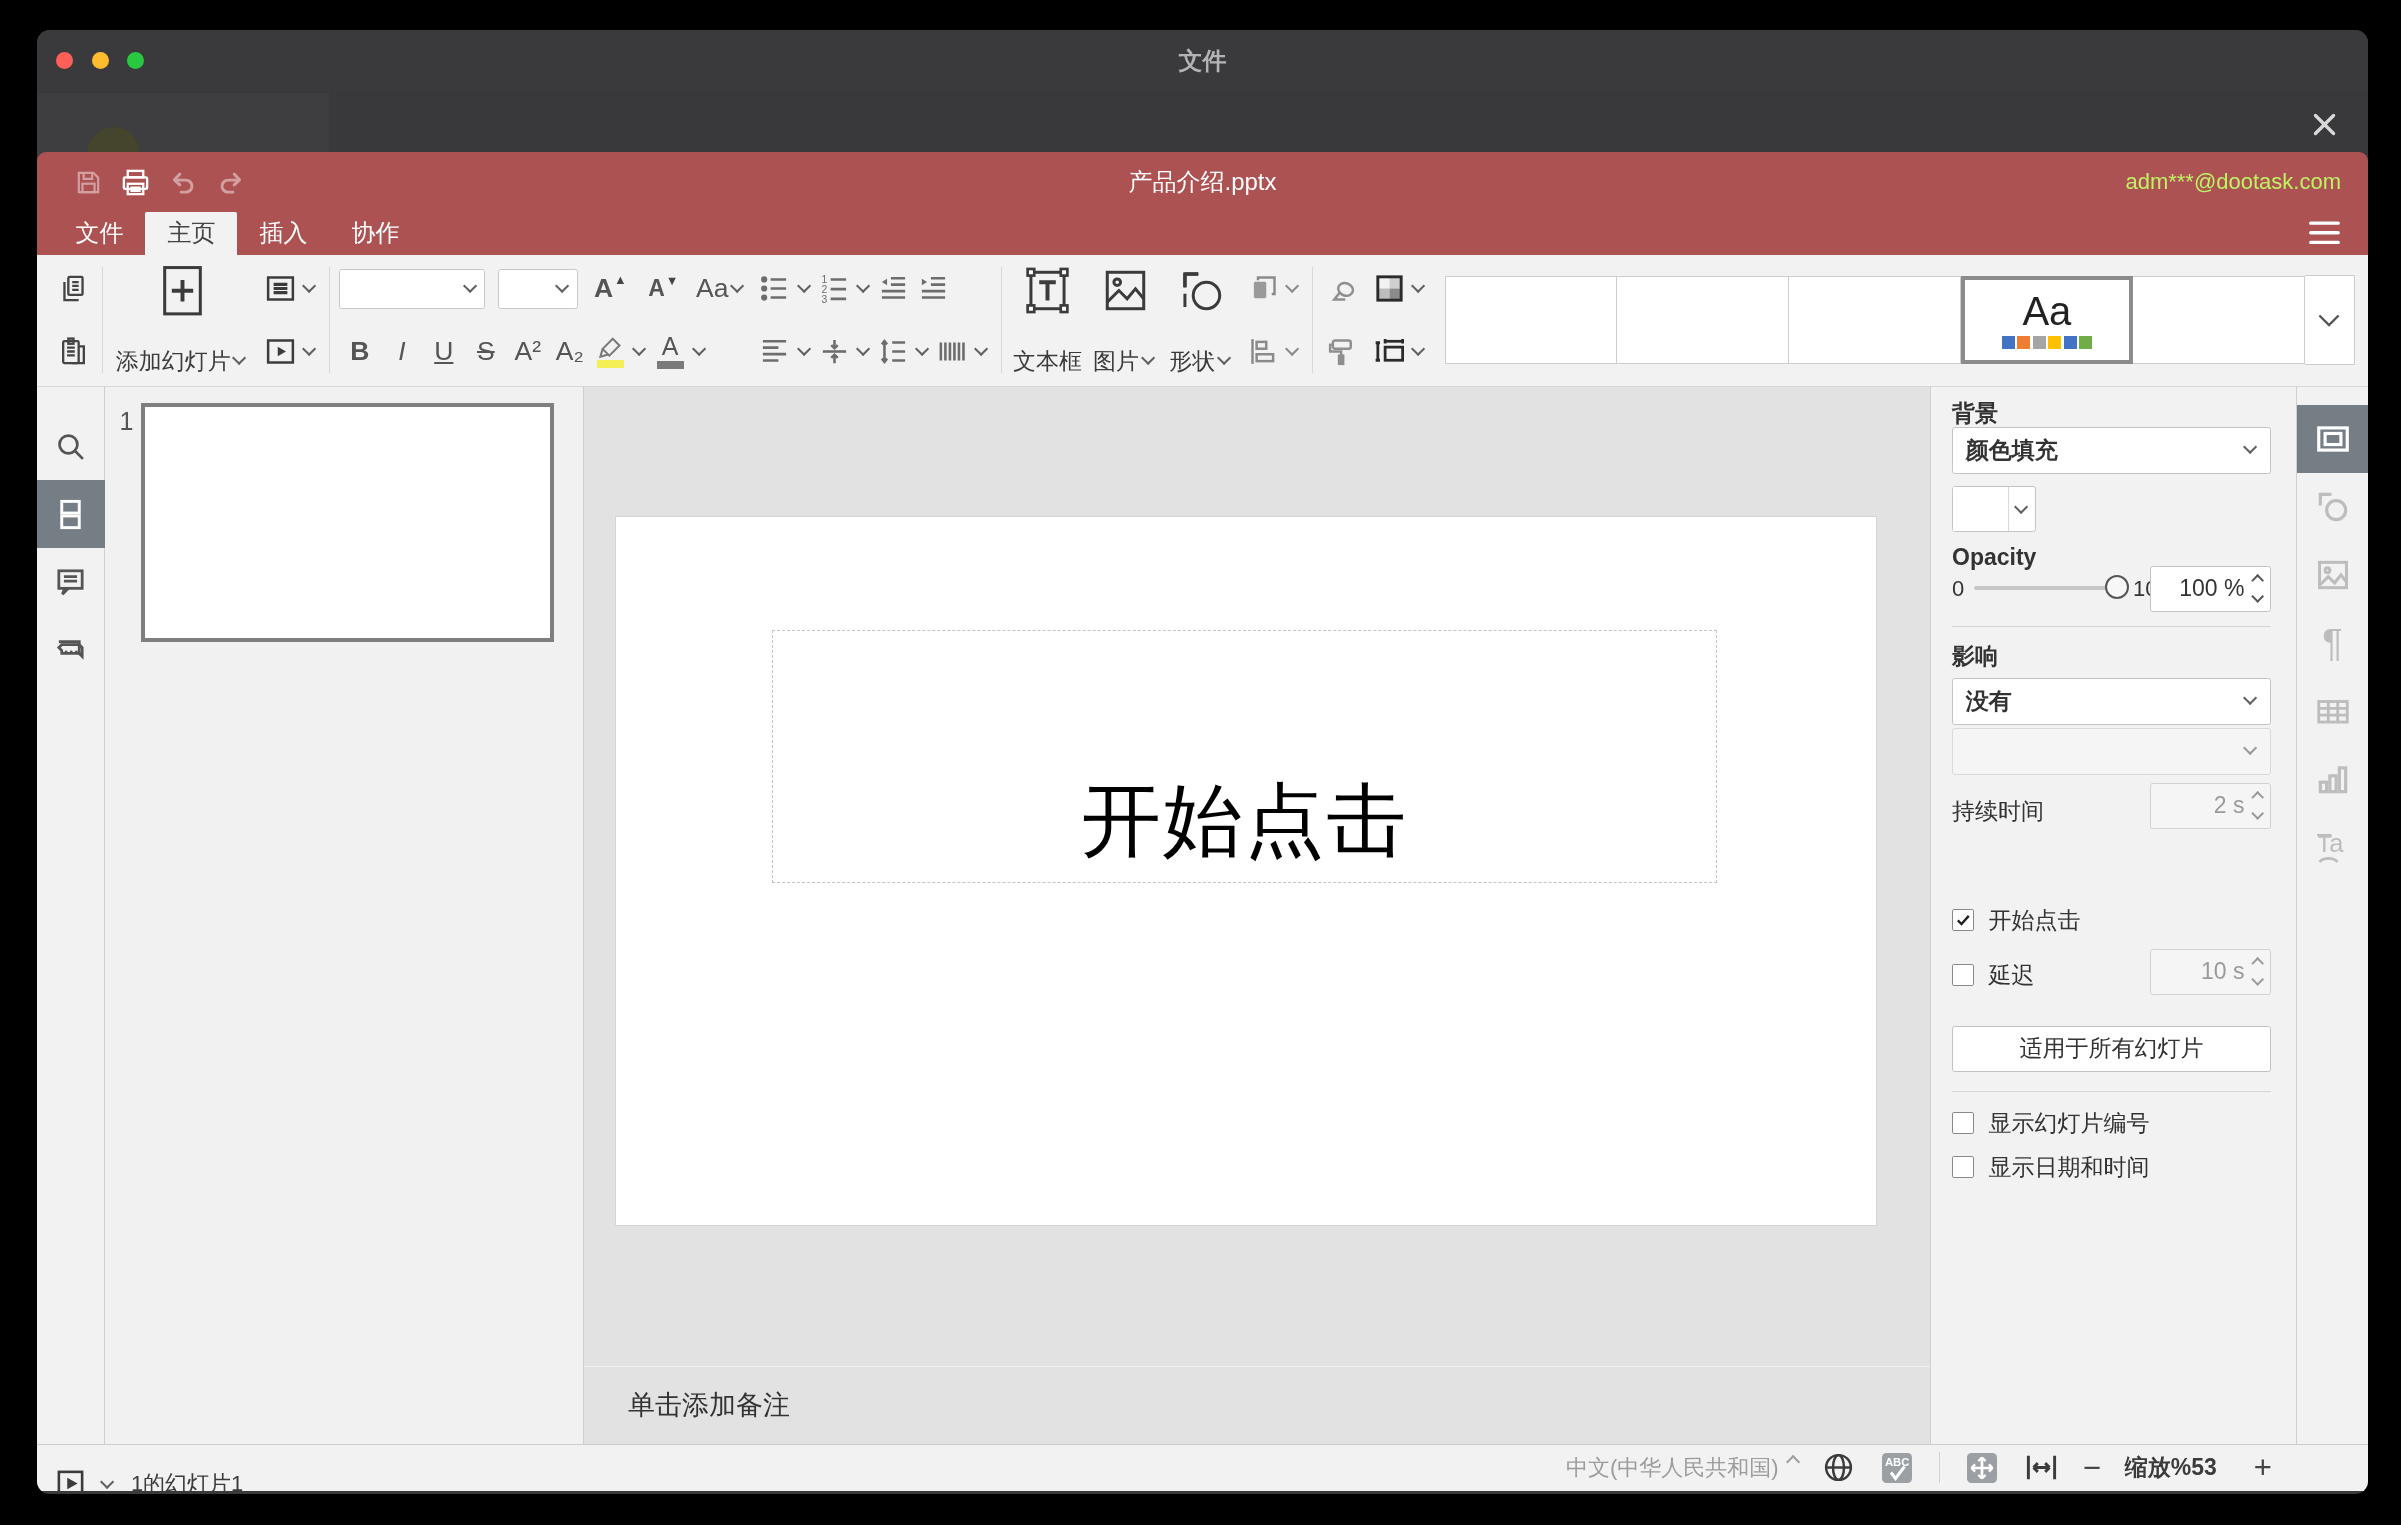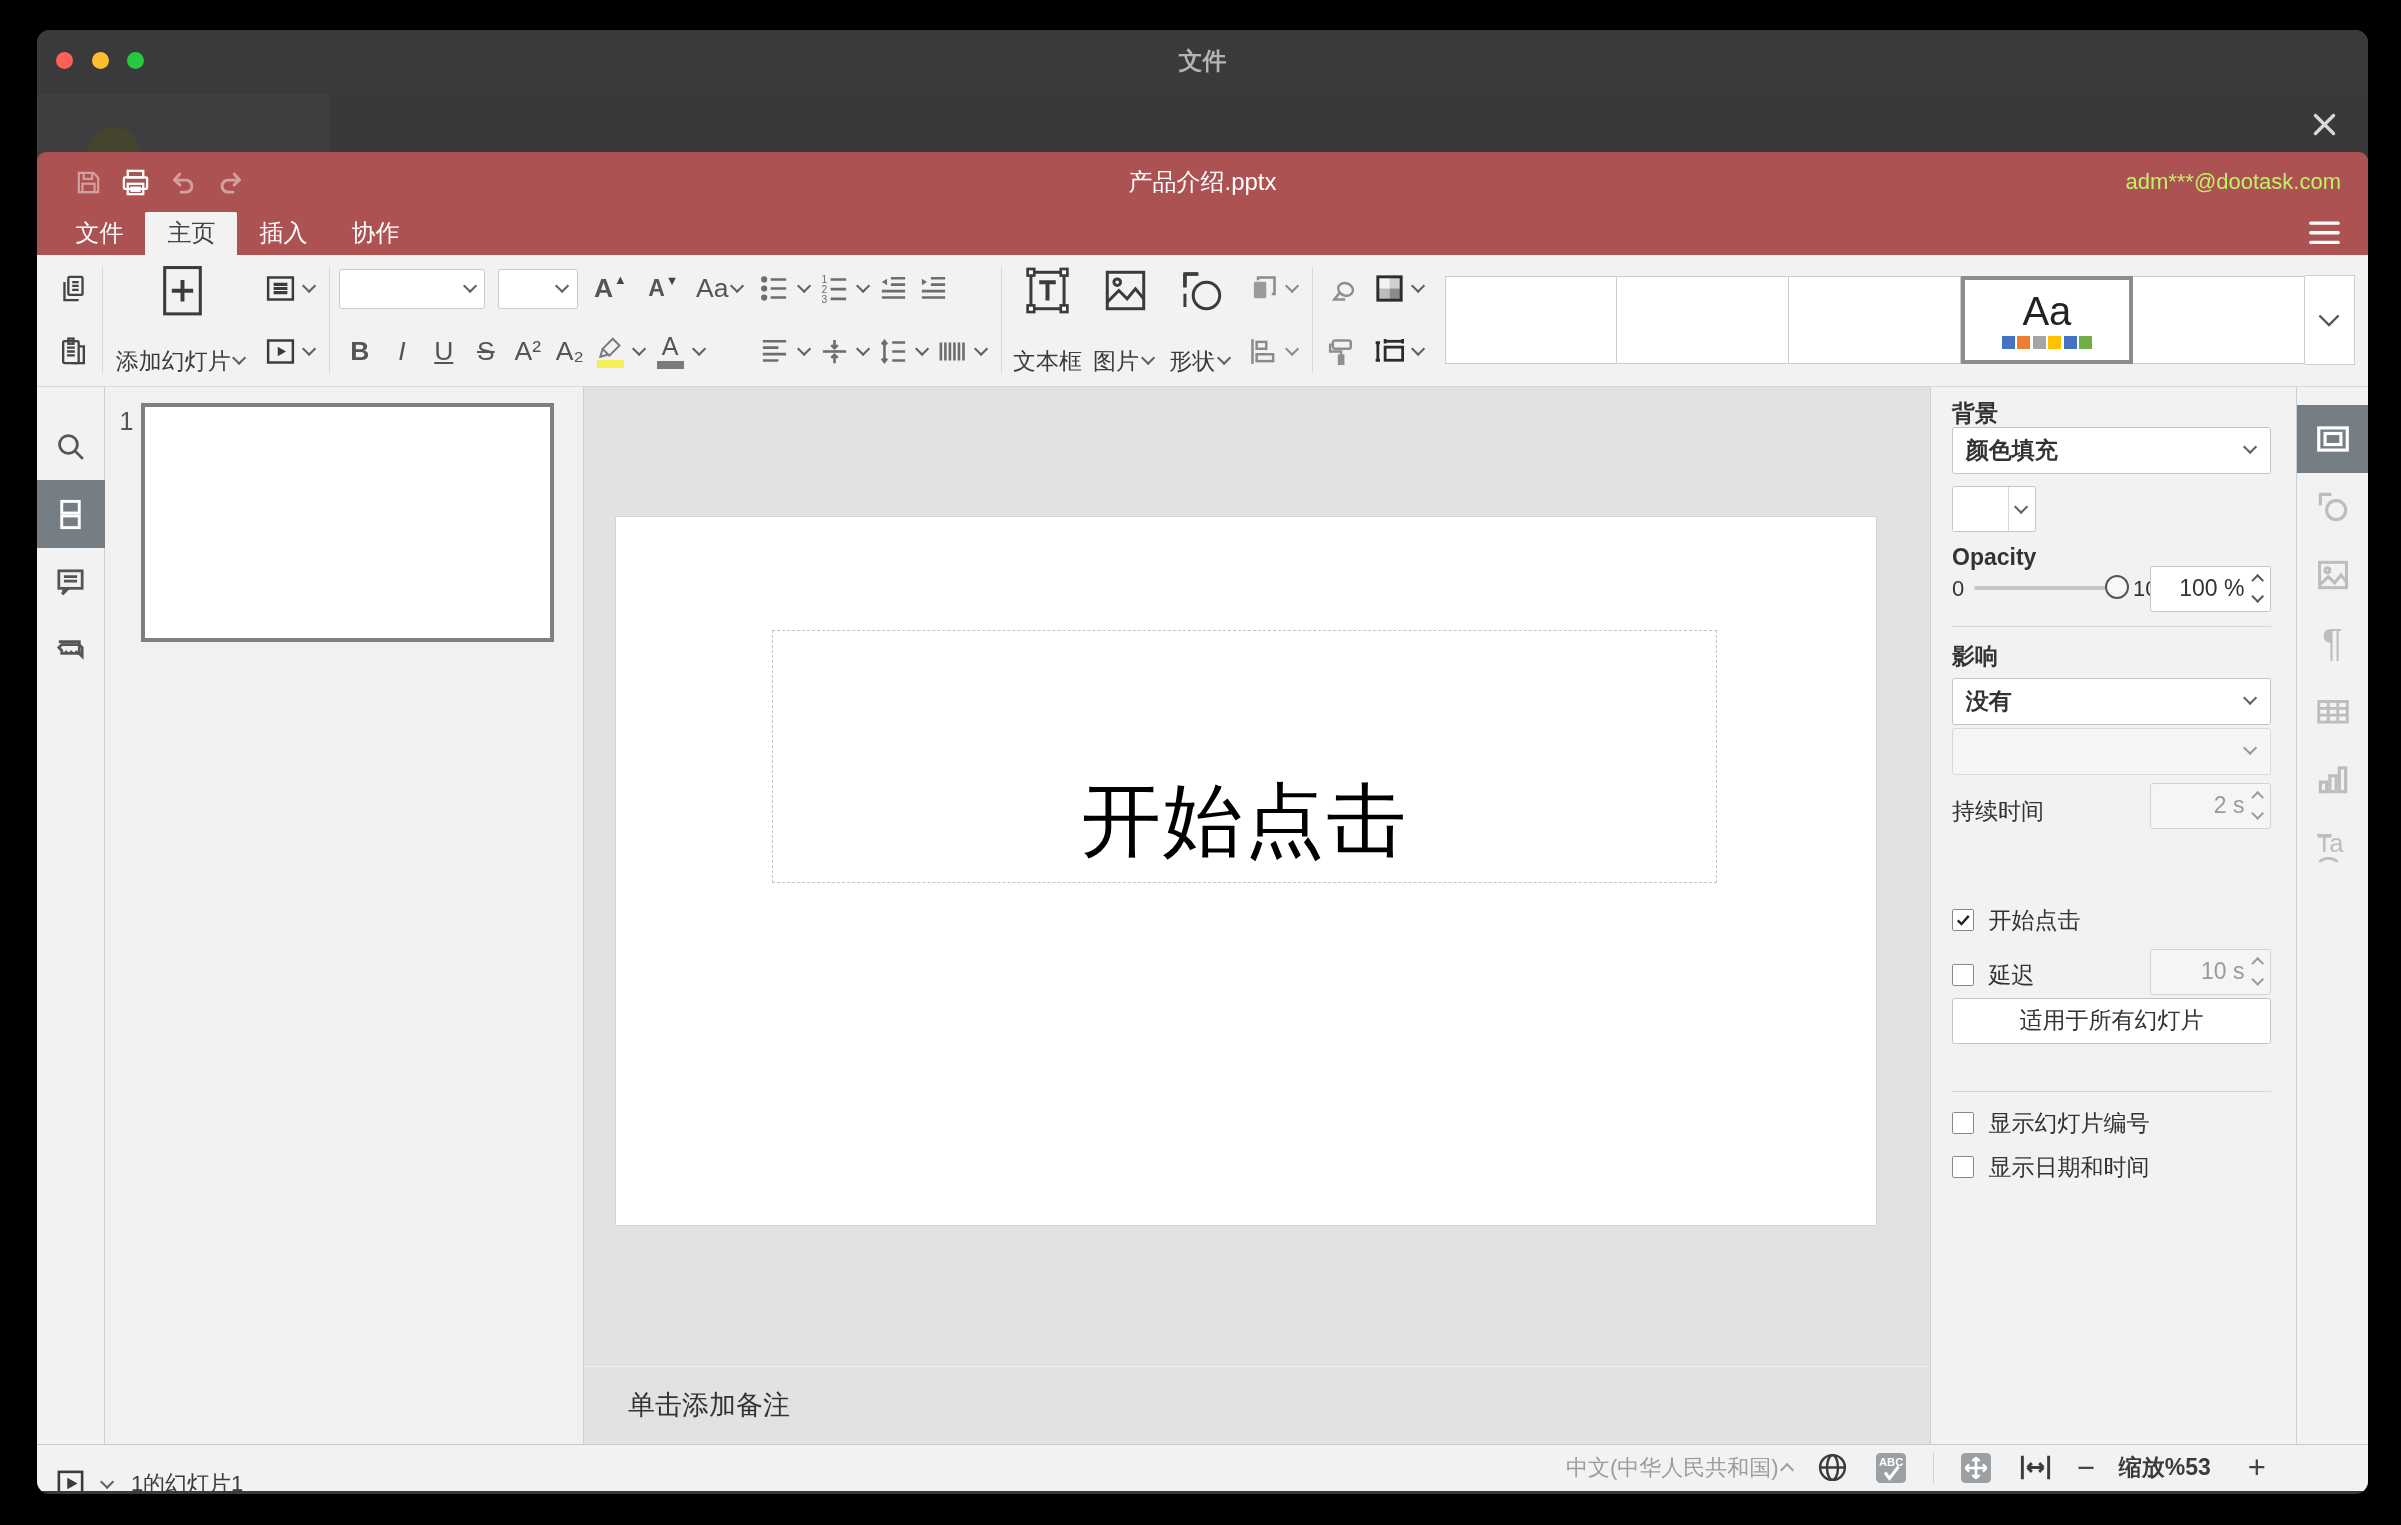--- a/index.html
+++ b/index.html
@@ -613,21 +613,21 @@
         <span>延迟</span>
       </div>
       <div class="spin" style="left:219px;top:562px;">
         <span>10 s</span>
         <span class="arrows">
             <span class="a-up"></span>
             <span class="a-dn"></span>
           </span>
       </div>
 
-      <div class="pbtn normal" style="top:611px;">
+      <div class="pbtn normal" style="top:639px;">
         <span>适用于所有幻灯片</span>
       </div>
 
       <div class="hr" style="top:704px;"></div>
 
       <div class="cbrow" style="top:721px;">
         <span class="cb"></span>
         <span>显示幻灯片编号</span>
       </div>
       <div class="cbrow" style="top:765px;">
@@ -687,21 +687,21 @@
       <span style="display:flex;align-items:center;">
         <svg width="31" height="31" viewBox="0 0 24 24">
           <rect x="3" y="3" width="18" height="18" fill="none" stroke="#3b3b3b" stroke-width="2"></rect>
           <path d="M9.5 7.5v9l8-4.5z" fill="#3b3b3b"></path>
         </svg>
       </span>
       <span class="chev" style="margin-top:-1.8px;"></span>
       <span id="sb-indicator">1的幻灯片1</span>
     </div>
     <div id="sb-right">
-      <span style="display:flex;align-items:center;gap:3px;">
+      <span style="display:flex;gap:9px;">
         <span class="sb-gray">中文(中华人民共和国)</span>
         <span style="width:8.2px;height:8.2px;border-left:2.3px solid #9c9c9c;border-top:2.3px solid #9c9c9c;transform:rotate(45deg);margin-top:4.6px;"></span>
       </span>
       <span>
         <svg width="33" height="33" viewBox="0 0 24 24" fill="none" stroke="#3b3b3b" stroke-width="1.8">
           <circle cx="12" cy="12" r="9"></circle>
             <ellipse cx="12" cy="12" rx="4" ry="9"></ellipse>
             <path d="M3 12h18"></path>
         </svg>
       </span>

